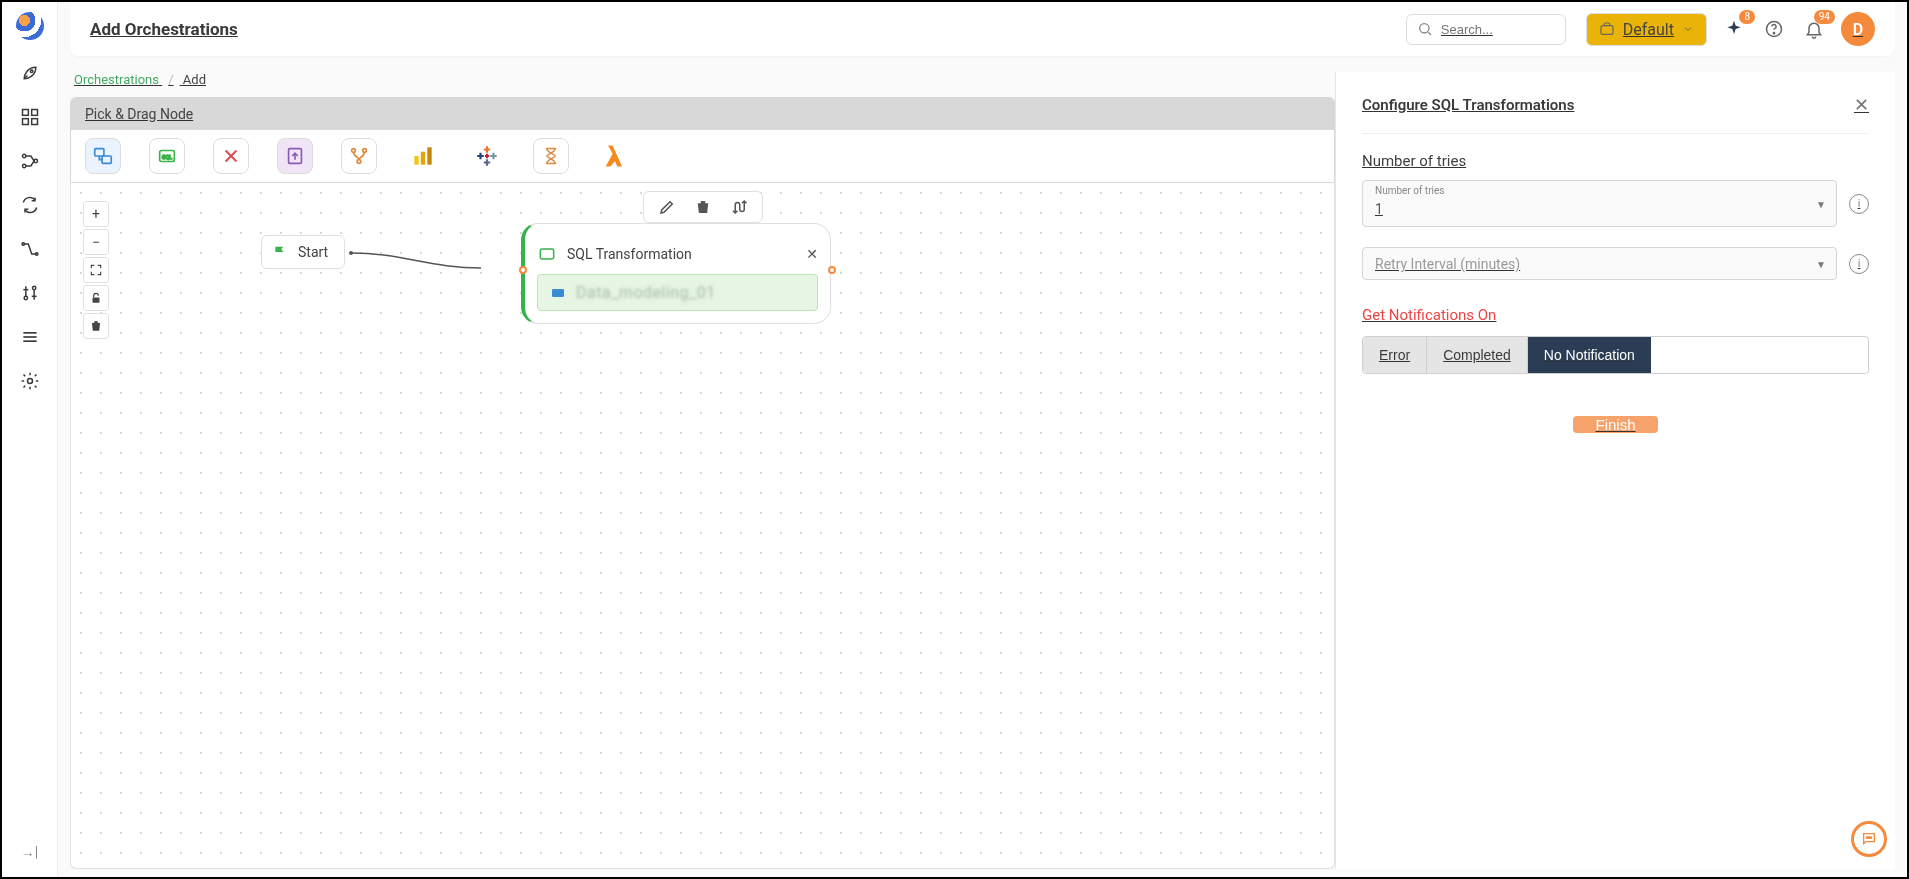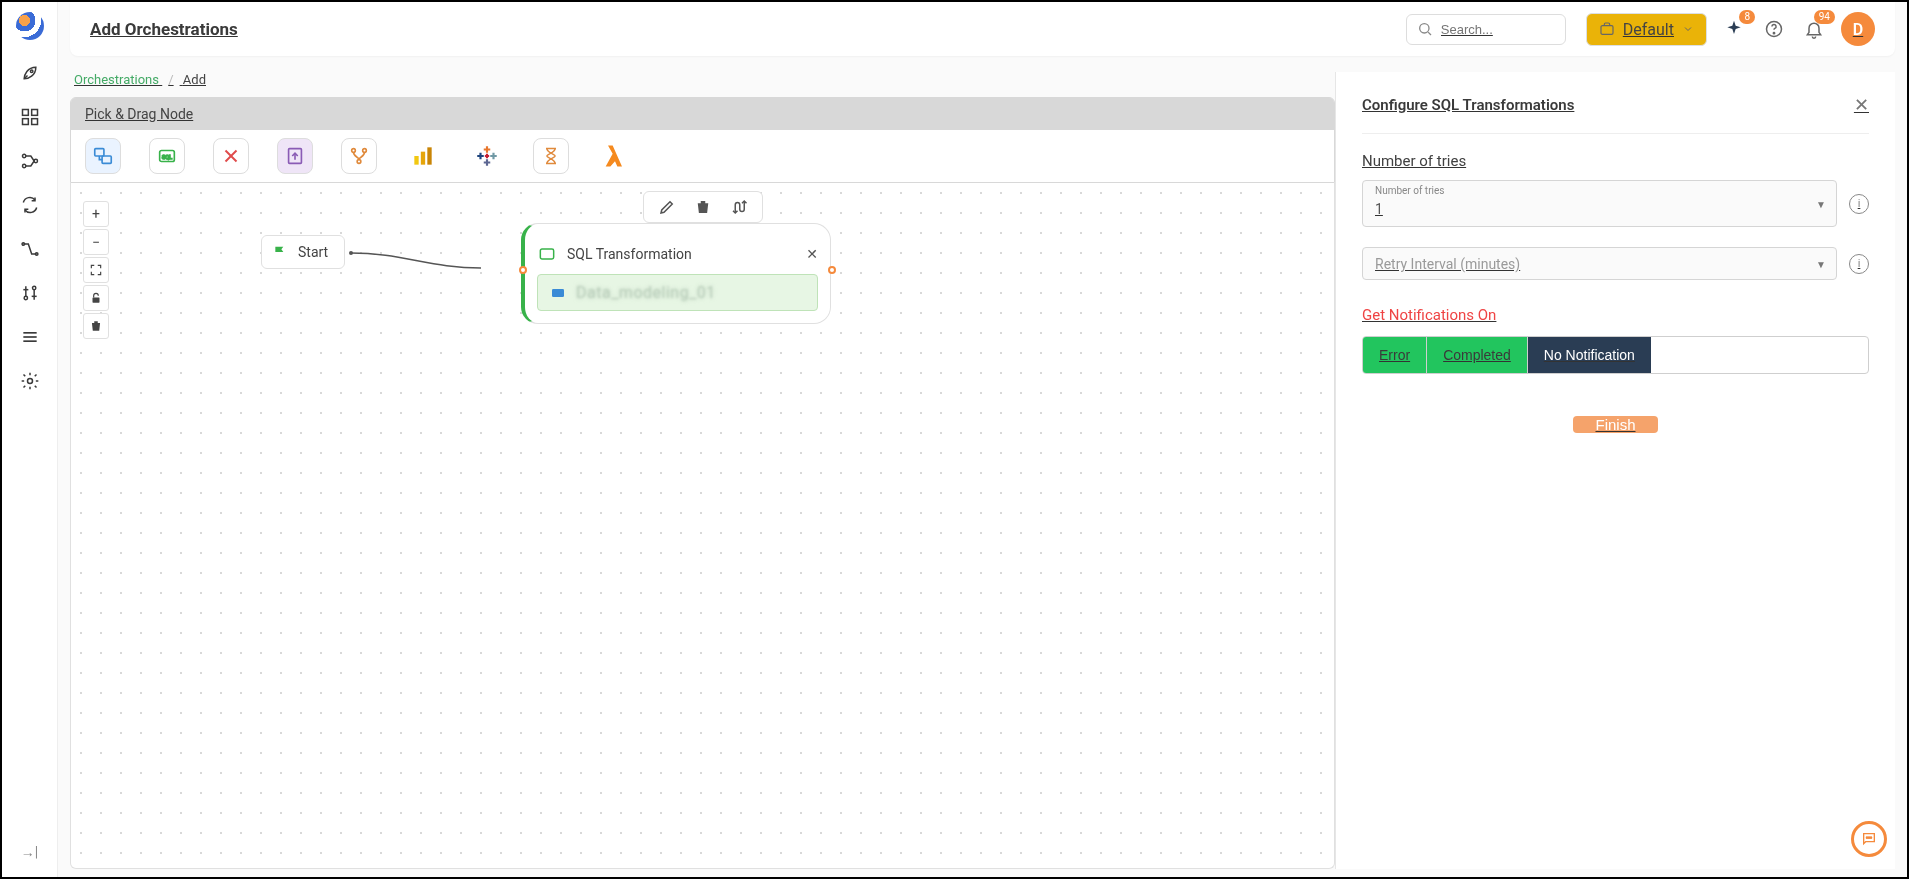--- a/index.html
+++ b/index.html
@@ -57,21 +57,21 @@
   .select-row{display:flex;align-items:center;gap:12px;}
   .select-box{flex:1;position:relative;border:1px solid #d5d5d5;border-radius:4px;background:#fafafa;padding:18px 12px 8px 12px;cursor:pointer;}
   .select-box .mini{position:absolute;top:4px;left:12px;font-size:10px;color:#888;}
   .select-box .val{font-size:14px;color:#555;}
   .select-box .ph{font-size:14px;color:#9a9a9a;}
   .select-box.ph-only{padding:6px 12px;}
   .caret{position:absolute;right:10px;top:50%;transform:translateY(-50%);color:#777;font-size:10px;}
   .info-dot{width:20px;height:20px;border:1.5px solid #888;border-radius:50%;display:flex;align-items:center;justify-content:center;font-size:11px;color:#888;cursor:pointer;}
   .notif-label{font-size:15px;color:#ef4444;margin:26px 0 12px 0;}
   .seg{display:inline-flex;border:1px solid #cfcfcf;border-radius:4px;overflow:hidden;}
-  .seg button{border:none;background:#22c55e;padding:10px 16px;font-size:14px;color:#3a3a3a;cursor:pointer;}
+  .seg button{border:none;background:#e5e5e5;padding:10px 16px;font-size:14px;color:#3a3a3a;cursor:pointer;}
   .seg button+button{border-left:1px solid #cfcfcf;}
   .seg button.active{background:#2a3d54;color:#fff;}
   .finish-row{display:flex;justify-content:center;margin-top:42px;}
   .finish-btn{background:#f5a36b;color:#fff;border:none;border-radius:4px;padding:0 22px;font-size:15px;cursor:pointer;}
   .chat-fab{position:fixed;right:22px;bottom:22px;width:36px;height:36px;border-radius:50%;background:#fff;border:3px solid #f58a3c;display:flex;align-items:center;justify-content:center;color:#f58a3c;cursor:pointer;}
   svg{display:block;}
 </style>
 </head>
 <body>
 

